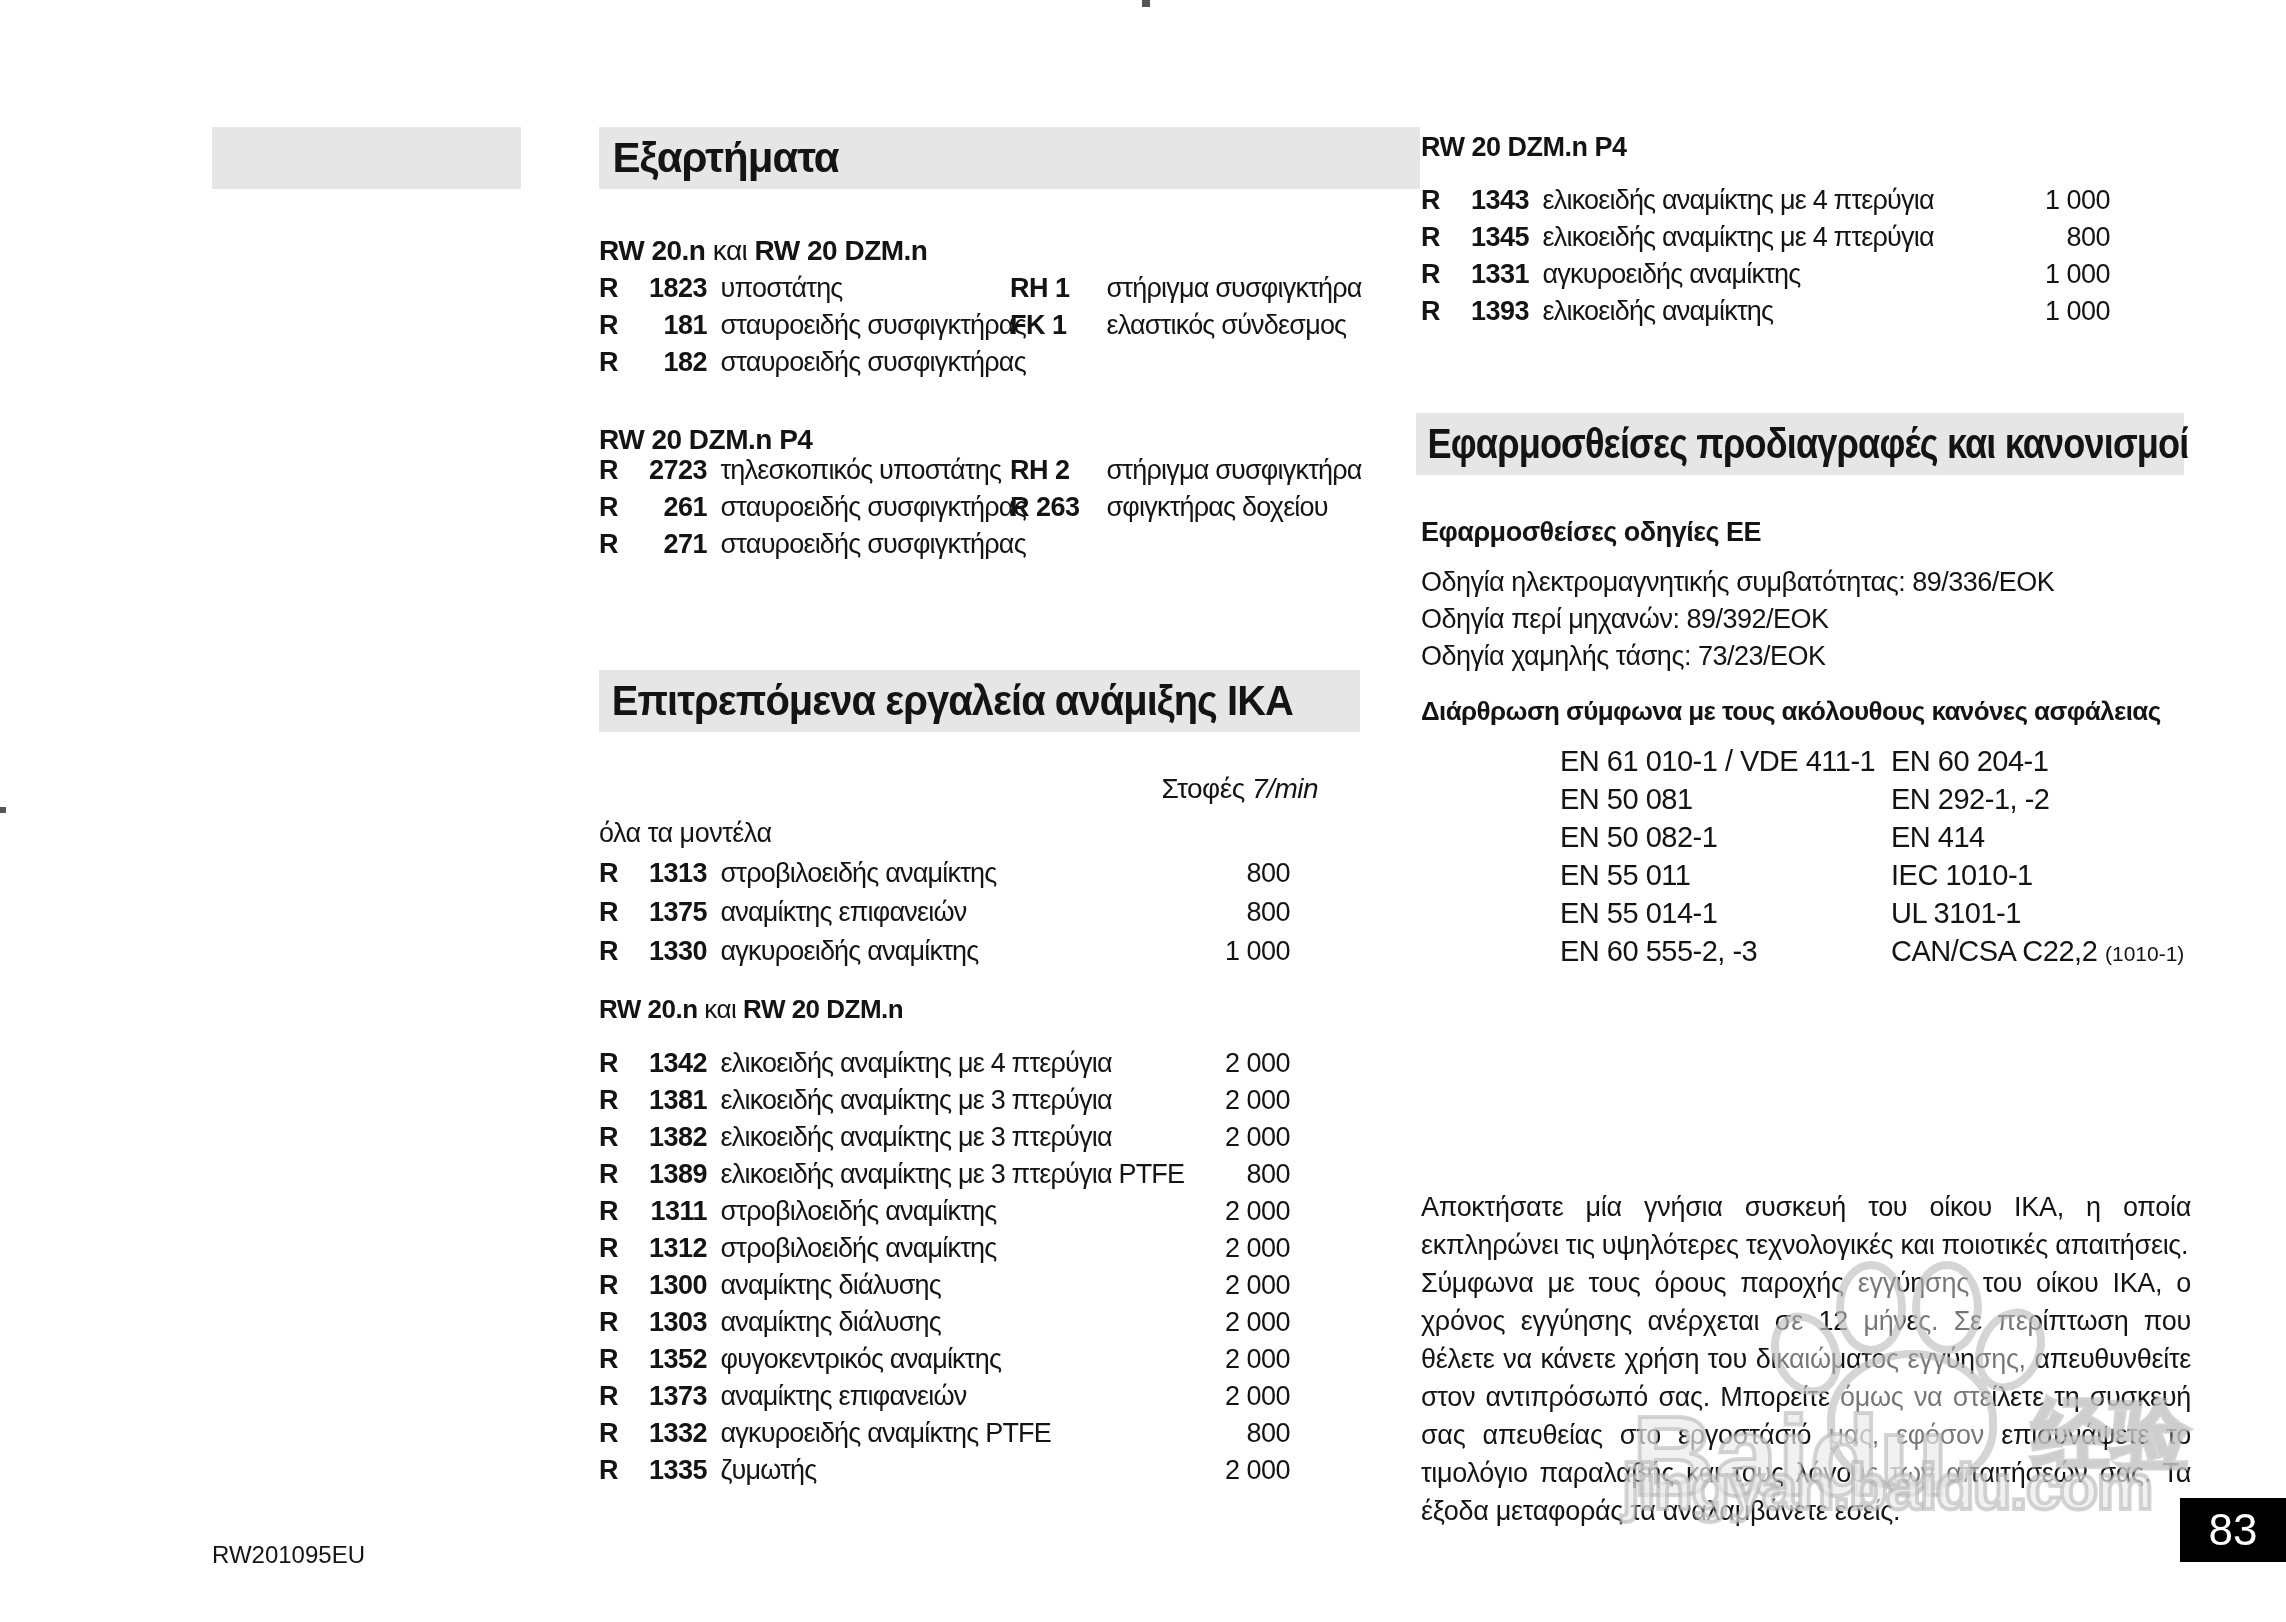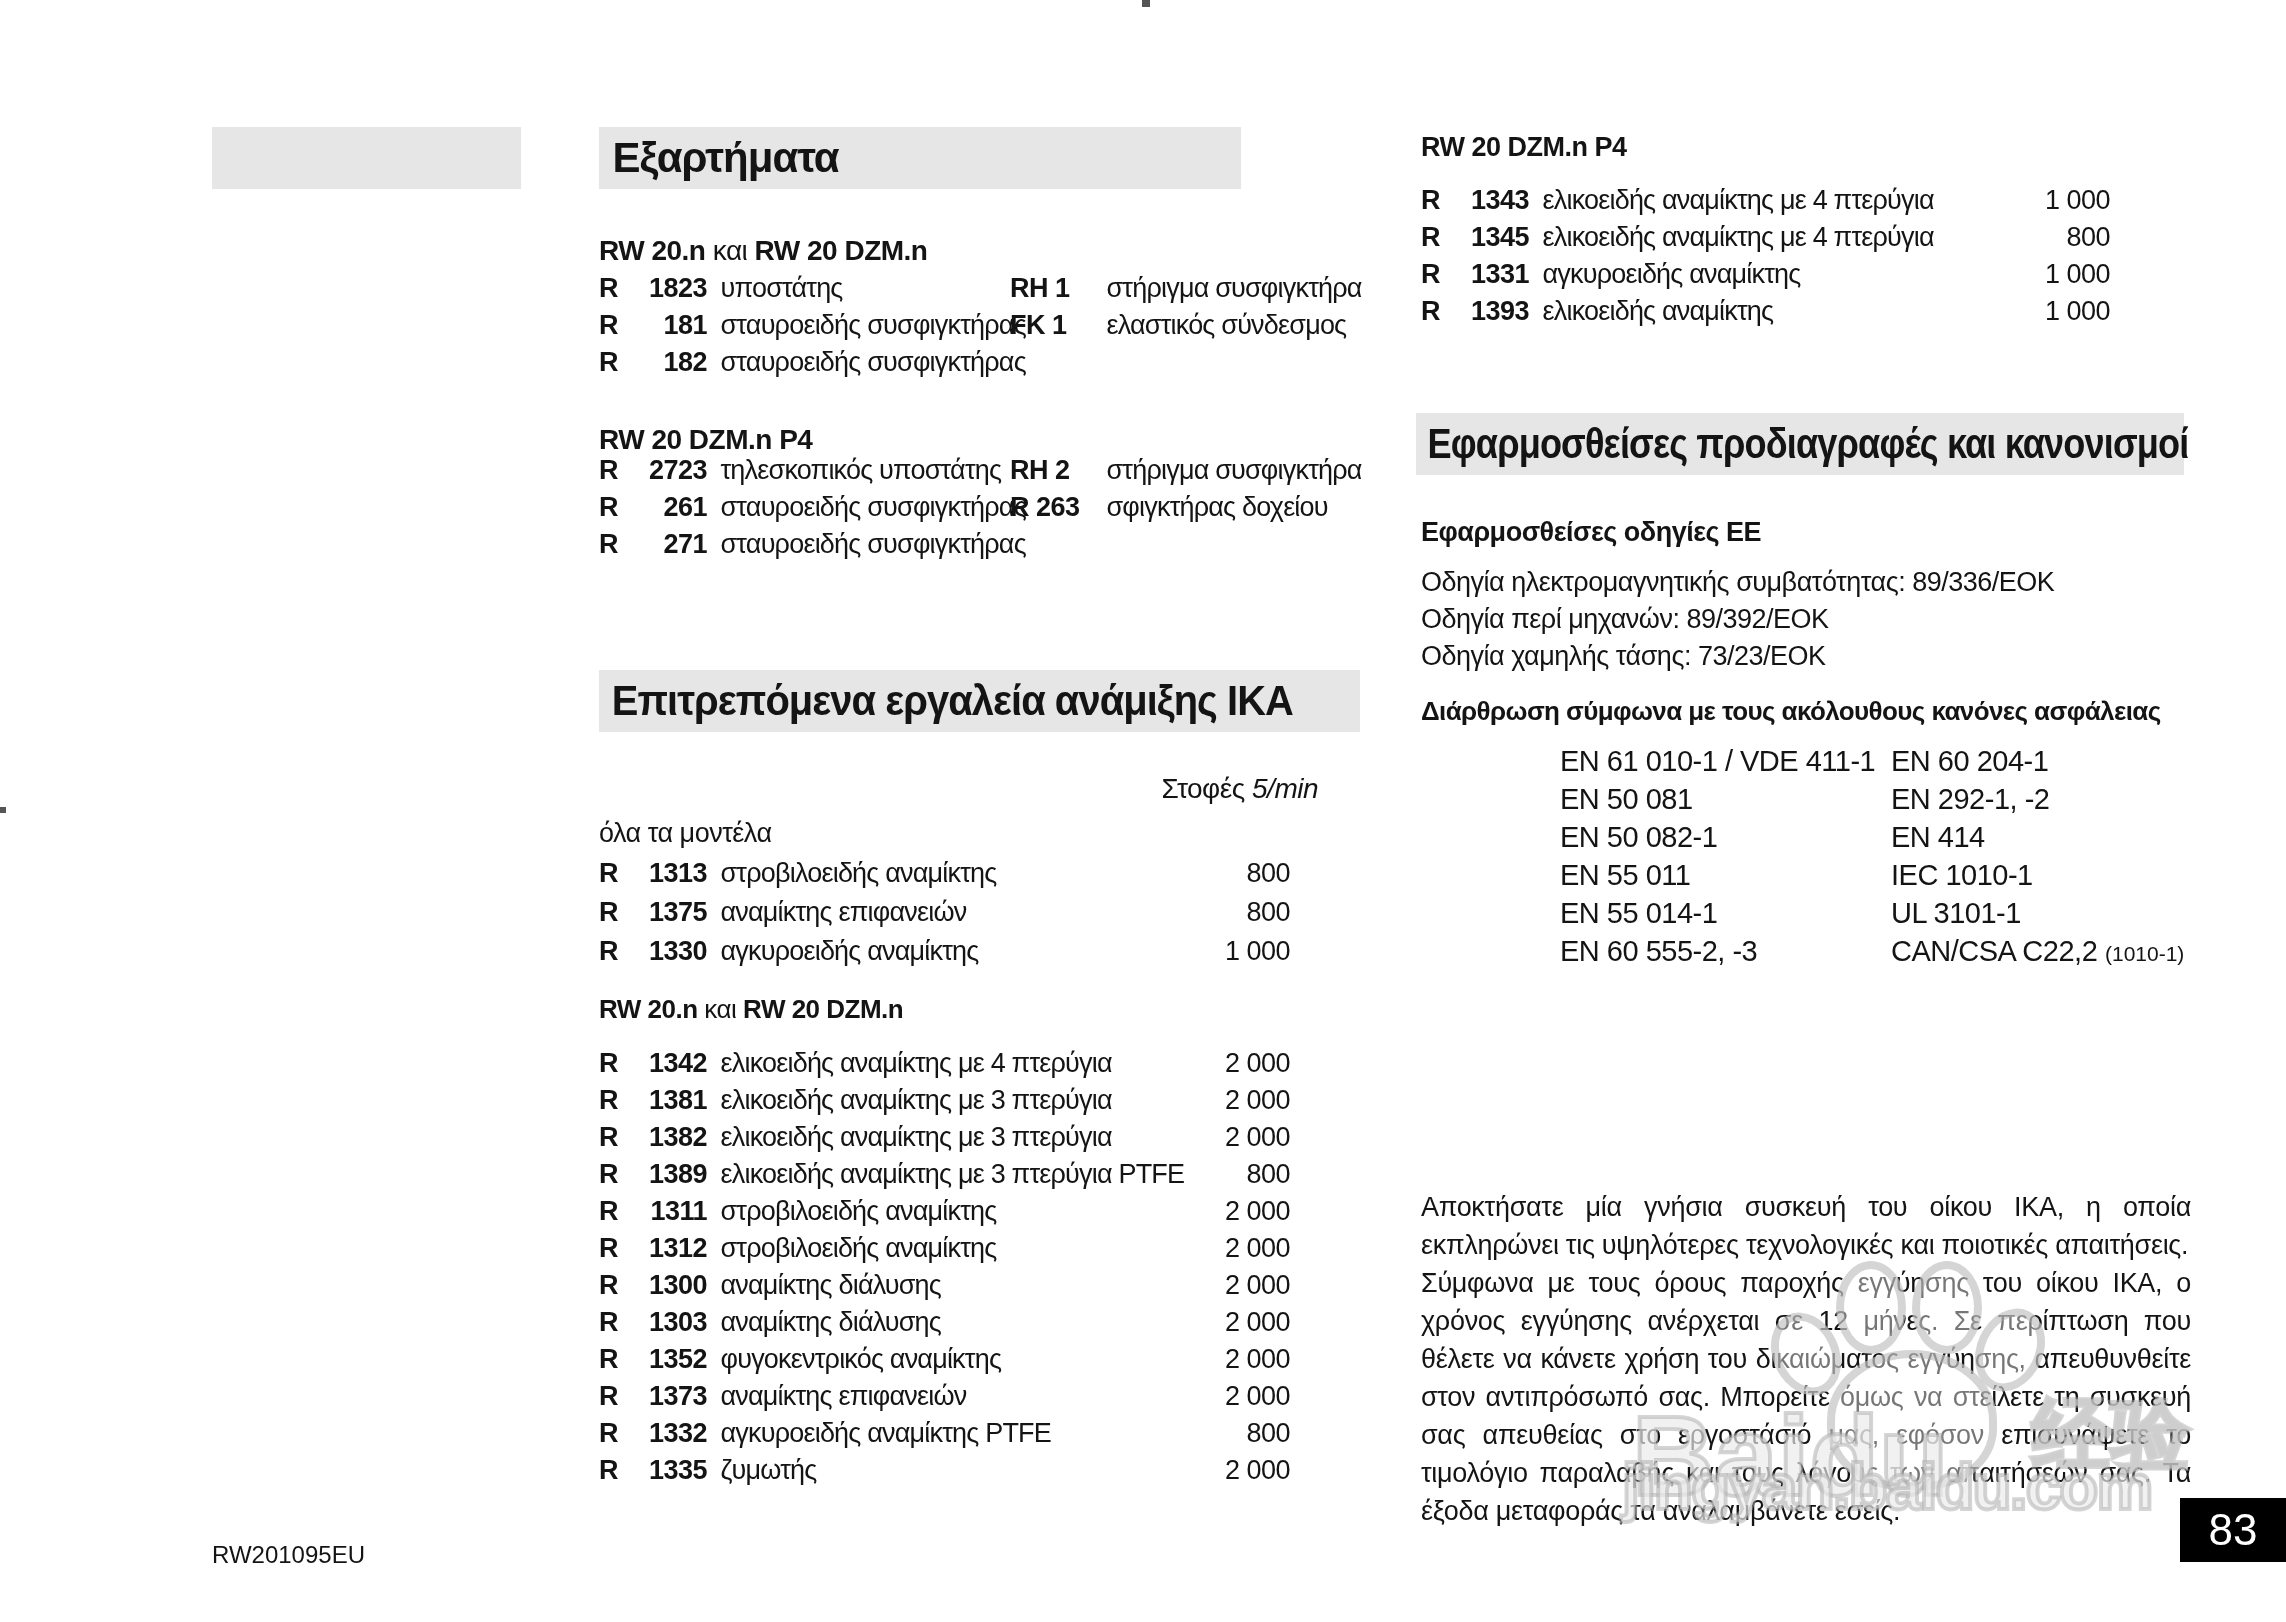--- a/index.html
+++ b/index.html
@@ -4,21 +4,21 @@
 <style>
   html,body{margin:0;padding:0;background:#fff;}
   .page{position:relative;width:2286px;height:1622px;background:#ffffff;
         font-family:"Liberation Sans",sans-serif;color:#141414;overflow:hidden;}
 
   
   .graybar{position:absolute;height:62px;background:#e6e6e6;display:flex;align-items:center;}
   .graybar .t{font-weight:bold;font-size:42px;white-space:nowrap;padding-left:13.5px;
               letter-spacing:-1px;transform-origin:left center;}
   #box-empty{left:212px;top:127px;width:309px;}
-  #hdr-acc{left:599px;top:127px;width:642px;text-align:right;}
+  #hdr-acc{left:599px;top:127px;width:821px;text-align:right;}
   #hdr-mix{left:599px;top:670px;width:761px;}
   #hdr-mix .t{transform:scaleX(.95);}
   #hdr-std{left:1416px;top:413px;width:768px;}
   #hdr-std .t{transform:scaleX(.86);}
   #hdr-war{left:1416px;top:1087px;width:768px;}
 
   .blk{position:absolute;font-size:27px;line-height:37px;letter-spacing:-0.5px;white-space:nowrap;}
   .gh{font-weight:bold;font-size:28px;}
   .gh .mid{font-weight:normal;}
 
@@ -146,21 +146,21 @@
       <span class="pcode2">R 263</span>
       <span class="pdesc">σφιγκτήρας δοχείου</span>
     </div>
   </div>
 
   <div class="graybar" id="hdr-mix">
     <span class="t">Επιτρεπόμενα εργαλεία ανάμιξης IKA</span>
   </div>
   <div class="blk" id="rpm-hdr">
     <span>Στοφές</span>
-    <i>5/min</i>
+    <i>7/min</i>
   </div>
   <div class="blk" style="left:599px;top:815px;text-align:right;">όλα τα μοντέλα</div>
 
   <div class="blk rowsp40" style="left:599px;top:855px;">
     <div class="prow trow">
       <span class="pcode">
           <span>R</span>
           <span>1313</span>
         </span>
       <span class="pdesc">στροβιλοειδής αναμίκτης</span>

